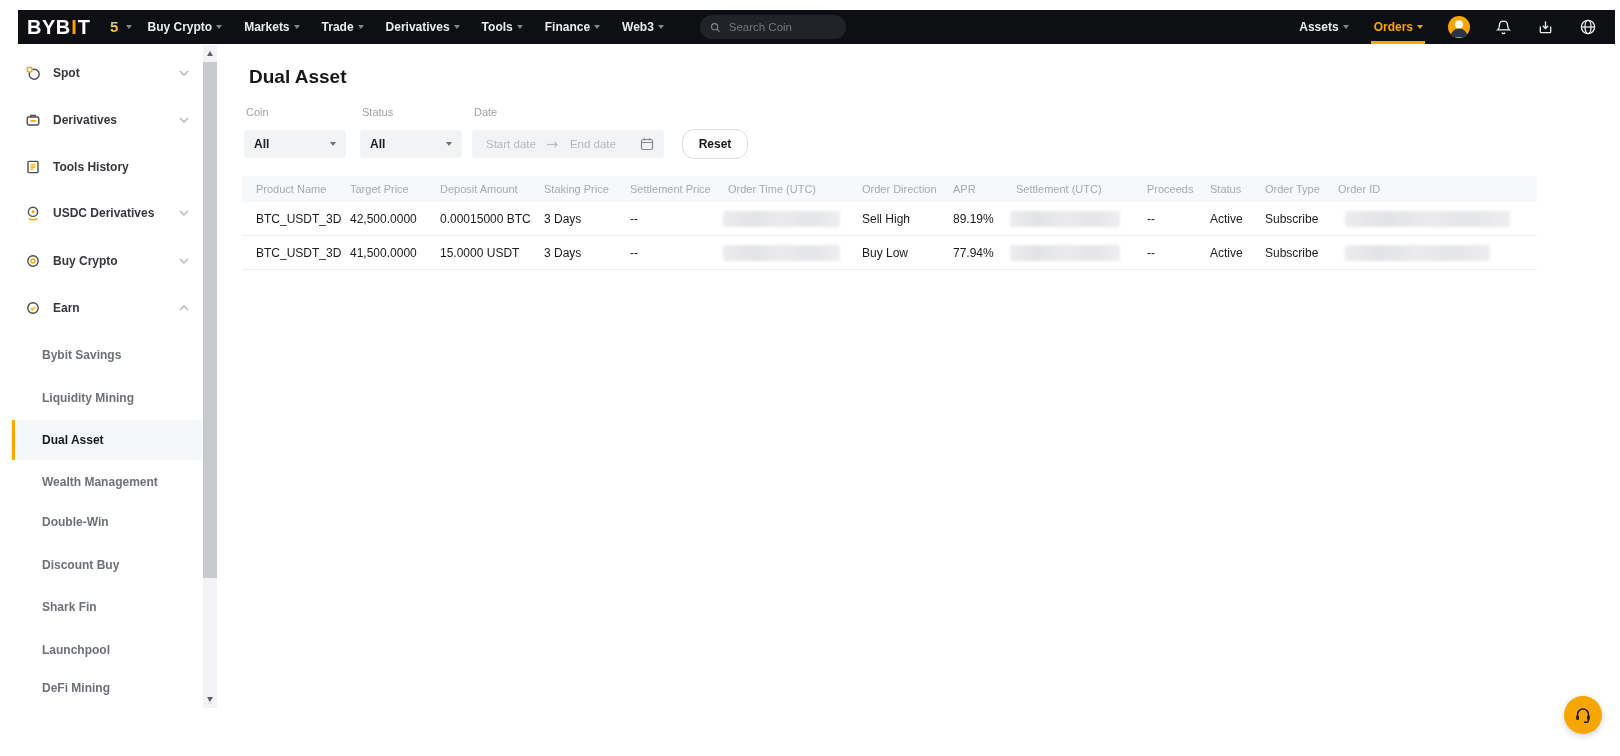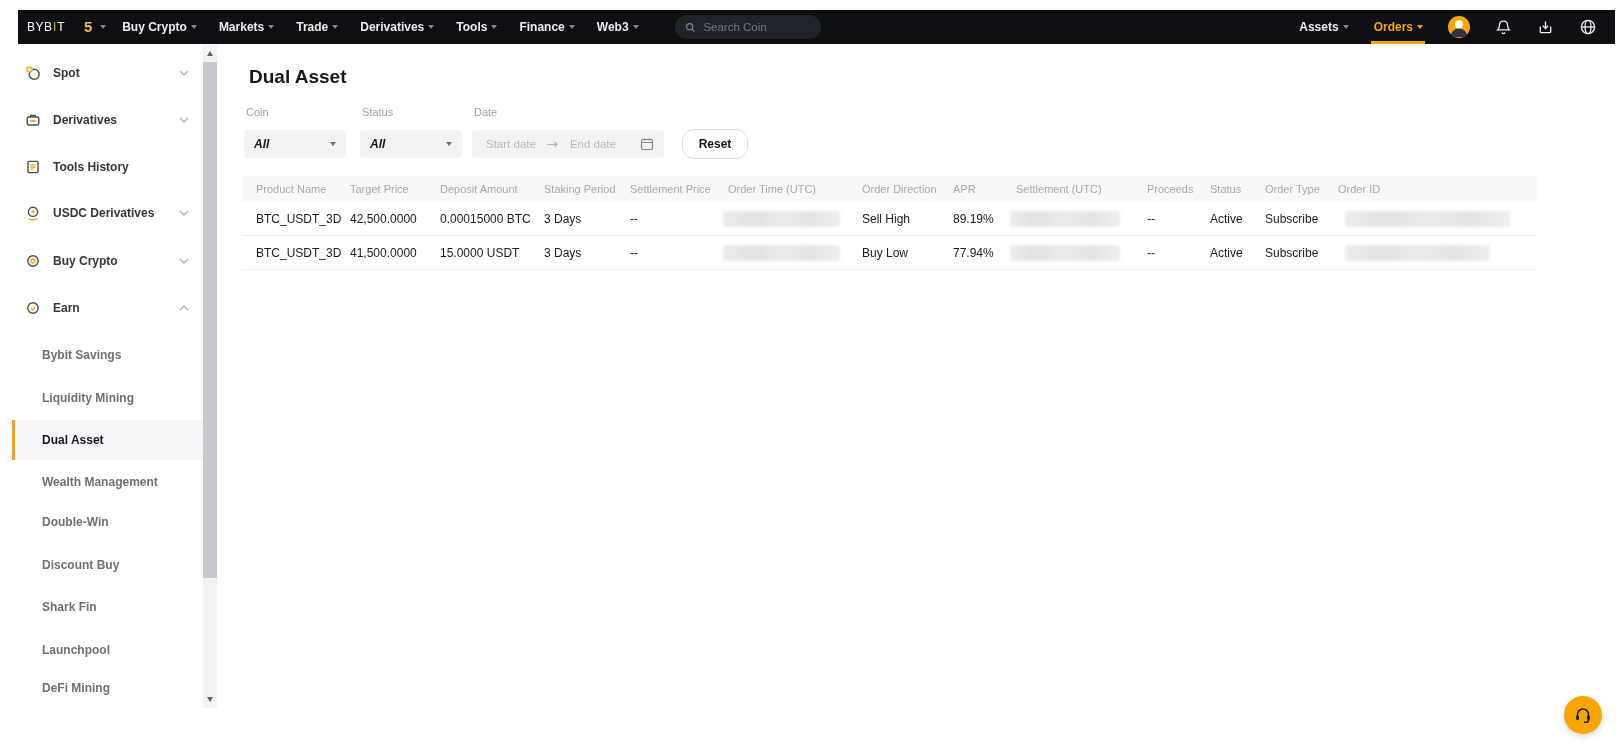--- a/index.html
+++ b/index.html
@@ -2,21 +2,21 @@
 <html><head>
 <meta charset="utf-8">
 <style>
   html,body{margin:0;padding:0;background:#fff;}
   #app{position:relative;width:1620px;height:756px;background:#fff;overflow:hidden;
        font-family:"Liberation Sans",sans-serif;-webkit-font-smoothing:antialiased;}
 
   
   #topnav{position:absolute;left:18px;top:10px;width:1597px;height:34px;background:#0e0f13;
           display:flex;align-items:center;padding:0 18px 0 9px;box-sizing:border-box;}
-  .logo{display:flex;align-items:baseline;color:#fff;font-weight:normal;font-size:12px;letter-spacing:.5px;margin-right:18px;cursor:pointer;}
+  .logo{display:flex;align-items:baseline;color:#fff;font-weight:bold;font-size:20px;letter-spacing:.5px;margin-right:18px;cursor:pointer;}
   .logo .accent{color:#f7a600;font-style:normal;margin:0 .5px;}
   .five-badge{display:flex;align-items:center;margin-right:16px;cursor:pointer;}
   .five-badge .caret{margin-left:3px;color:#83868c;}
   .nav-menu{display:flex;align-items:center;height:100%;}
   .nav-item{display:flex;align-items:center;height:100%;margin-right:22px;color:#eceded;
             font-size:12px;font-weight:bold;cursor:pointer;position:relative;white-space:nowrap;}
   .nav-item .caret{margin-left:4px;color:#83868c;}
   .caret{width:0;height:0;border-left:3.5px solid transparent;border-right:3.5px solid transparent;
          border-top:4px solid currentColor;display:inline-block;}
   .searchbox{display:flex;align-items:center;margin-left:14px;width:146px;height:24px;background:#202329;
@@ -51,21 +51,21 @@
         border-left:3.5px solid transparent;border-right:3.5px solid transparent;}
   #sscroll .arrow-up{top:6px;border-bottom:5px solid #606268;}
   #sscroll .arrow-down{bottom:6px;border-top:5px solid #606268;}
   #sscroll .thumb{position:absolute;left:0;top:17px;width:14px;height:516px;background:#c8c9cc;}
 
   
   .page-title{position:absolute;left:249px;top:66px;font-size:19px;font-weight:bold;color:#17181c;}
   .flabel{position:absolute;top:106px;font-size:11px;color:#9da0a6;}
   .control{position:absolute;top:130px;height:28px;background:#f2f3f5;border-radius:4px;
            display:flex;align-items:center;box-sizing:border-box;cursor:pointer;}
-  .dd{justify-content:space-between;padding:0 10px;width:102px;font-style:italic;}
+  .dd{justify-content:space-between;padding:0 10px;width:102px;}
   .dd .val{font-size:12px;font-weight:bold;color:#1a1b1f;}
   .dd .caret{color:#6e7177;}
   #datebox{left:472px;width:192px;padding:0 10px 0 14px;}
   .dph{font-size:11.5px;color:#b5b8be;}
   #datebox .mid{margin:0 10px;display:flex;align-items:center;}
   #datebox .cal{margin-left:auto;display:flex;align-items:center;}
   #reset-btn{position:absolute;left:682px;top:129px;width:66px;height:30px;background:#fff;
              border:1px solid #dadce1;border-radius:12px;font-size:12px;font-weight:bold;color:#17181c;
              display:flex;align-items:center;justify-content:center;cursor:pointer;box-sizing:border-box;}
 
@@ -355,21 +355,21 @@
     </span>
   </div>
   <div id="reset-btn">
       <span>Reset</span>
     </div>
 
   <div id="thead">
     <div class="hcell c1">Product Name</div>
     <div class="hcell c2">Target Price</div>
     <div class="hcell c3">Deposit Amount</div>
-    <div class="hcell c4">Staking Period</div>
+    <div class="hcell c4">Staking Price</div>
     <div class="hcell c5">Settlement Price</div>
     <div class="hcell c6">Order Time (UTC)</div>
     <div class="hcell c7">Order Direction</div>
     <div class="hcell c8">APR</div>
     <div class="hcell c9">Settlement (UTC)</div>
     <div class="hcell c10">Proceeds</div>
     <div class="hcell c11">Status</div>
     <div class="hcell c12">Order Type</div>
     <div class="hcell c13">Order ID</div>
   </div>

